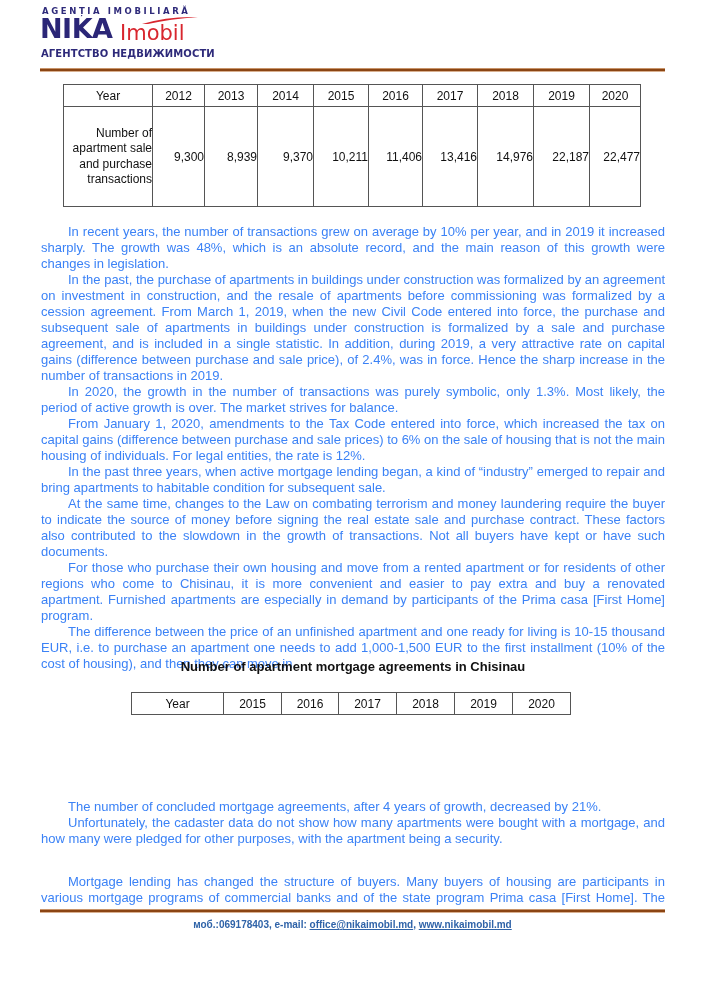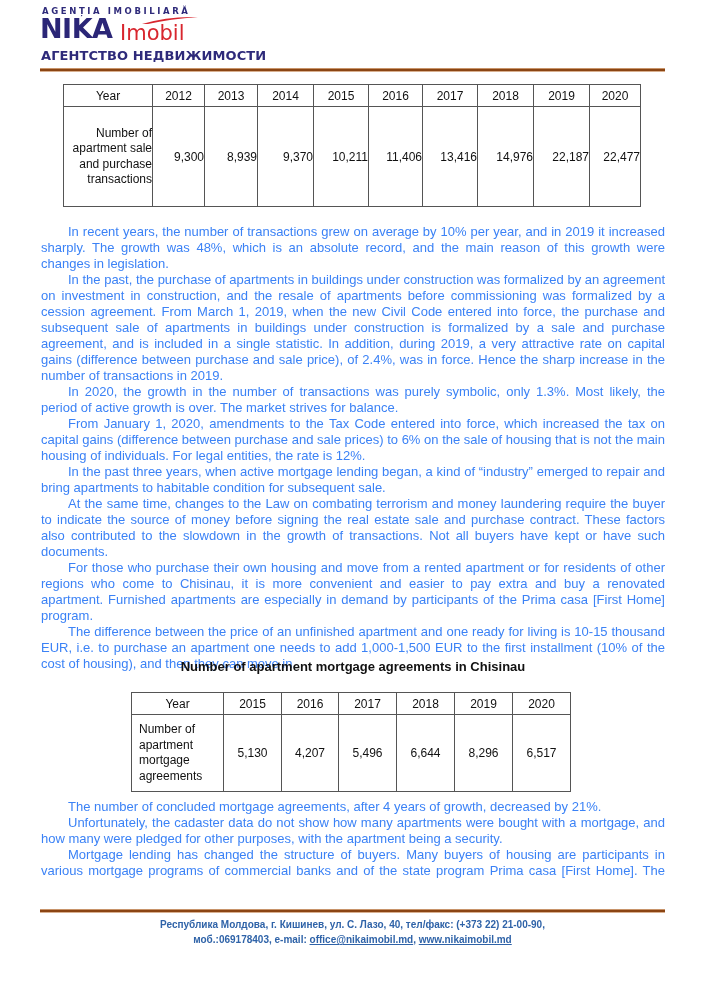--- a/index.html
+++ b/index.html
@@ -9,21 +9,21 @@
   
   .logo { position: absolute; left: 40px; top: 4px; width: 220px; height: 62px; }
   .logo-top { position: absolute; left: 2px; top: 2px; font-family: "DejaVu Sans", sans-serif;
               font-weight: bold; font-size: 8.5px; letter-spacing: 2.6px; color: #2e2a7a; white-space: nowrap; }
   .logo-nika { position: absolute; left: 0px; top: 10px; font-family: "DejaVu Sans", sans-serif;
                font-weight: bold; font-size: 27px; color: #2b2677; letter-spacing: -0.5px; line-height: 30px; }
   .logo-imobil { position: absolute; left: 80px; top: 17px; font-family: "DejaVu Sans", sans-serif;
                  font-size: 21px; color: #d8262e; line-height: 24px; }
   .logo-swoosh { position: absolute; left: 100px; top: 11px; width: 60px; height: 10px; }
   .logo-bottom { position: absolute; left: 1px; top: 44px; font-family: "DejaVu Sans", sans-serif;
-                 font-weight: bold; font-size: 13px; color: #2e2a7a; white-space: nowrap; letter-spacing: 0.1px; }
+                 font-weight: bold; font-size: 10px; color: #2e2a7a; white-space: nowrap; letter-spacing: 0.1px; }
   .header-rule { position: absolute; left: 40px; top: 68px; width: 625px; height: 4px;
                  background: #8b4513; border-top: 1px solid #c8946a; border-bottom: 1px solid #d8b090; box-sizing: border-box; }
 
   
   table.data { position: absolute; border-collapse: collapse; font-size: 12px; color: #111; }
   table.data td { border: 1px solid #555; text-align: center; padding: 0; }
   table.data td.rowhead { text-align: left; padding-left: 7px; line-height: 15.5px; }
   #t1 { left: 63px; top: 84px; }
   #t1 tr.hdr td { height: 21px; }
   #t1 tr.val td { height: 99px; text-align: right; }
@@ -127,35 +127,25 @@
   <tbody>
       <tr class="hdr">
     <td>Year</td>
     <td>2015</td>
     <td>2016</td>
     <td>2017</td>
     <td>2018</td>
     <td>2019</td>
     <td>2020</td>
   </tr>
-  <tr class="val">
-    <td class="rowhead">Number of apartment mortgage agreements</td>
-    <td>5,130</td>
-    <td>4,207</td>
-    <td>5,496</td>
-    <td>6,644</td>
-    <td>8,296</td>
-    <td>6,517</td>
-  </tr>
 </tbody>
   </table>
 
 <div class="body-text" id="text2">
   <p>The number of concluded mortgage agreements, after 4 years of growth, decreased by 21%.</p>
   <p>Unfortunately, the cadaster data do not show how many apartments were bought with a mortgage, and how many were pledged for other purposes, with the apartment being a security.</p>
-  <p style="text-align-last: justify;">Mortgage lending has changed the structure of buyers. Many buyers of housing are participants in various mortgage programs of commercial banks and of the state program Prima casa [First Home]. The</p>
+  <p style="text-align-last: justify; margin-top: 27px;">Mortgage lending has changed the structure of buyers. Many buyers of housing are participants in various mortgage programs of commercial banks and of the state program Prima casa [First Home]. The</p>
 </div>
 
 <div class="footer-rule"></div>
 <div class="footer">
-  <div>Республика Молдова, г. Кишинев, ул. С. Лазо, 40, тел/факс: (+373 22) 21-00-90,</div>
   <div><span>моб.:069178403, e-mail: </span><a>office@nikaimobil.md</a><span>, </span><a>www.nikaimobil.md</a></div>
 </div>
 
 </body></html>

